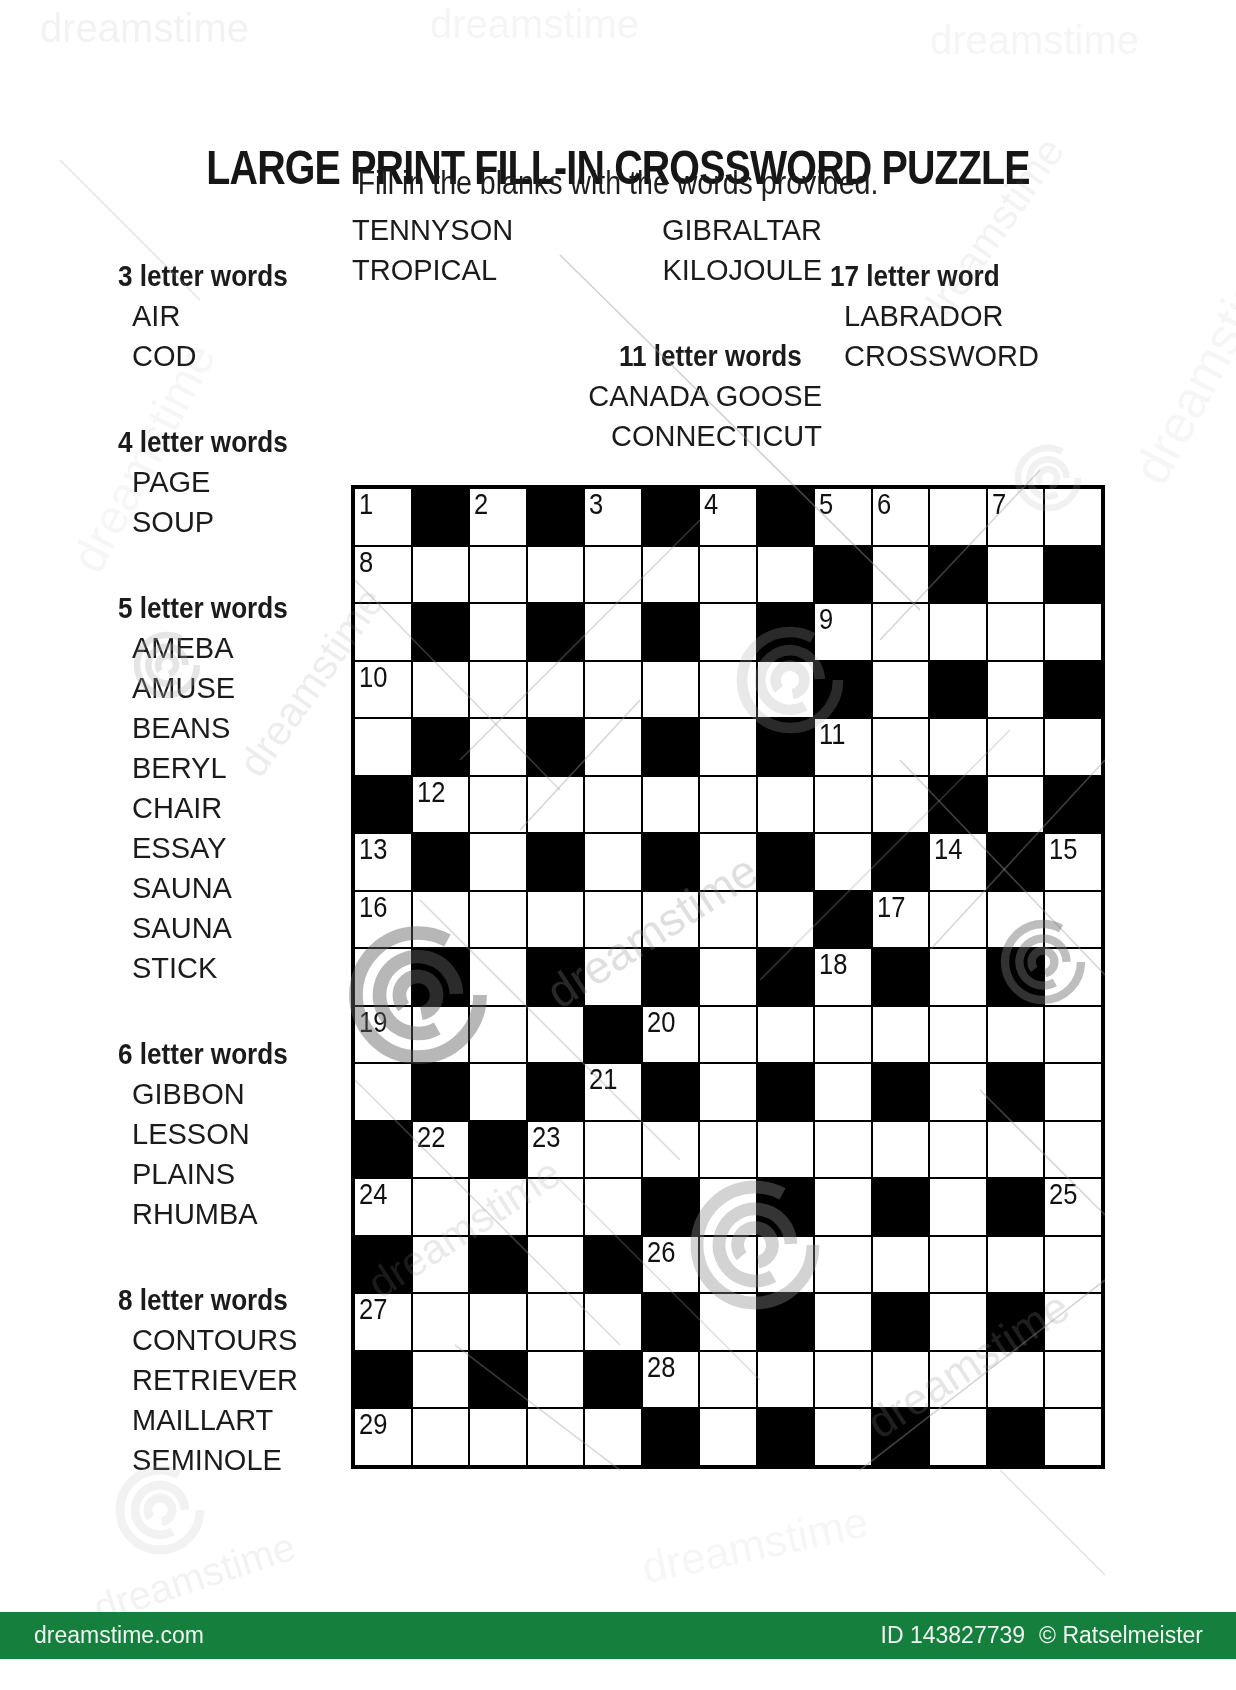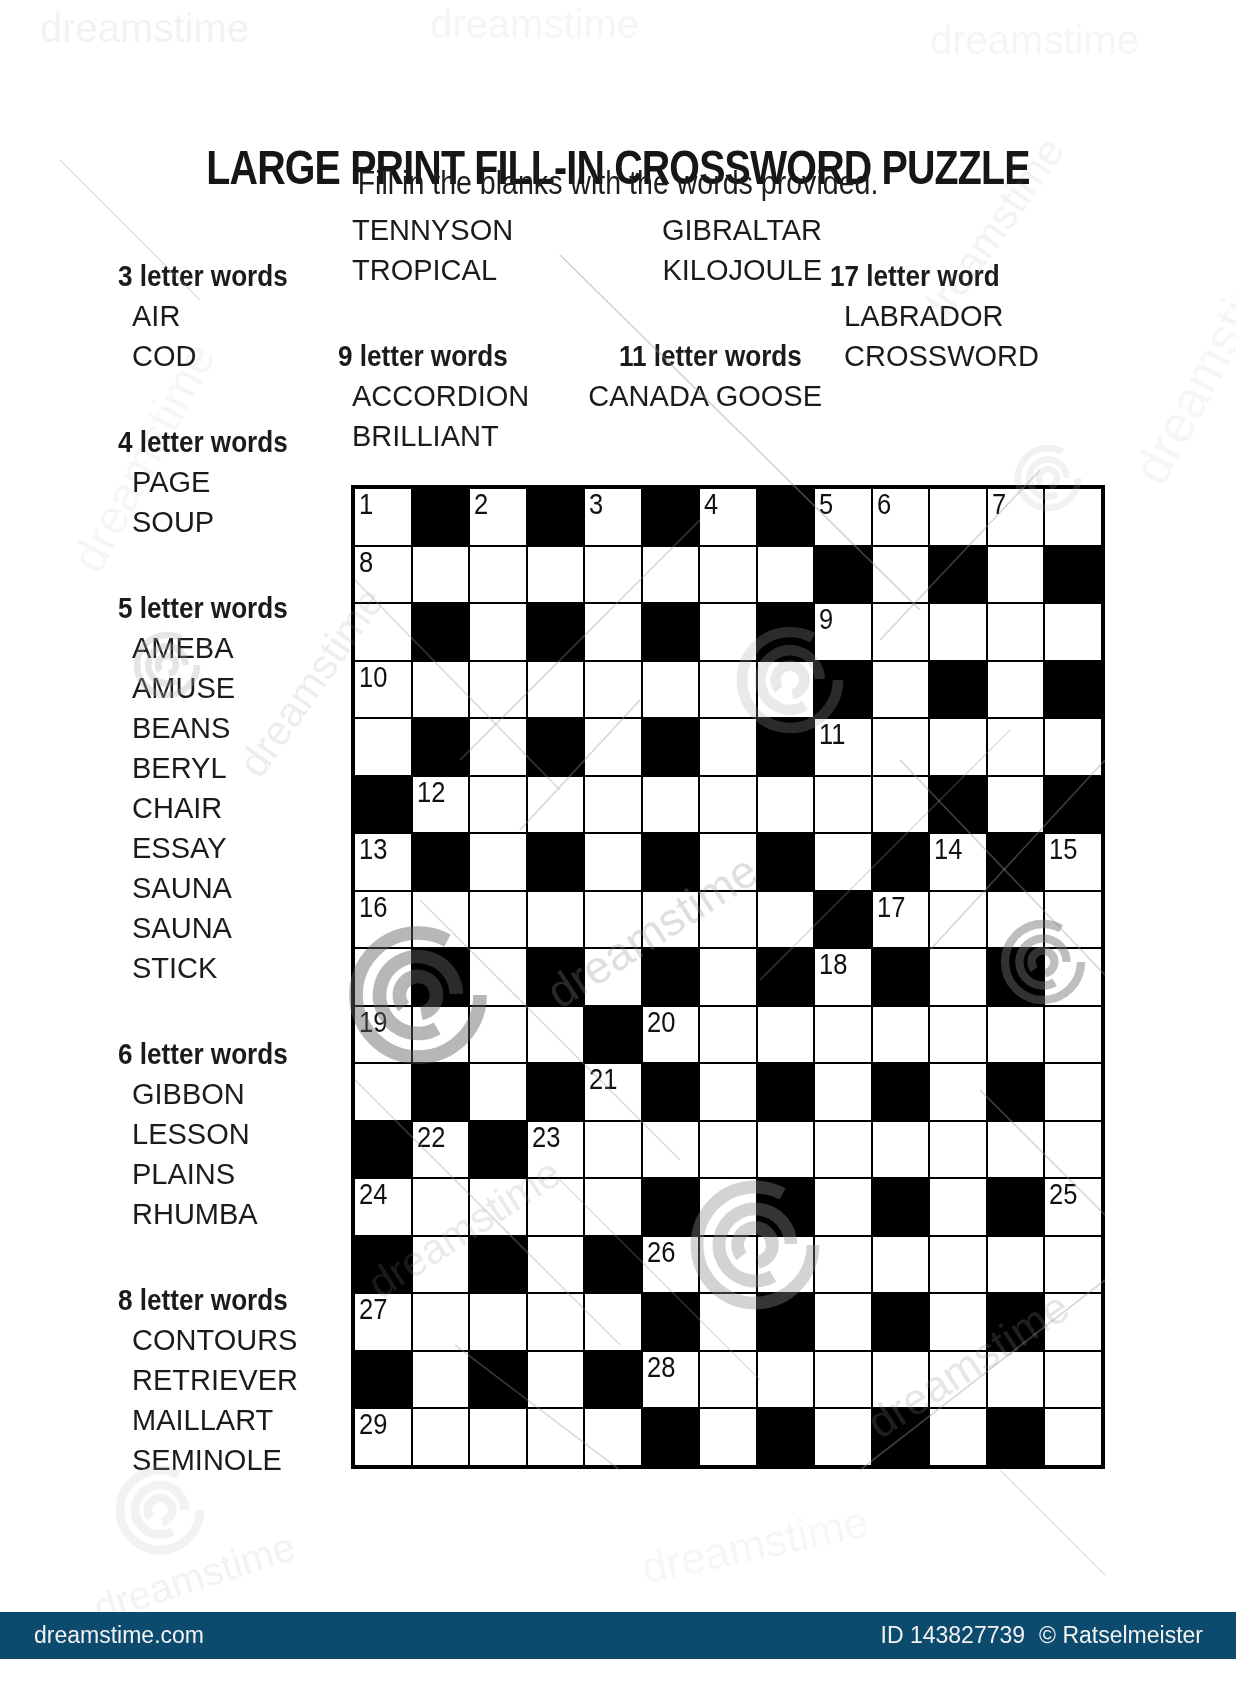--- a/index.html
+++ b/index.html
@@ -28,21 +28,21 @@
   .grid{display:grid;grid-template-columns:repeat(13,57.5px);grid-auto-rows:57.5px;}
   .cell{background:#fff;border:1.5px solid #000;box-sizing:border-box;position:relative;}
   .cell.black{background:#000;}
   .cell .num{position:absolute;top:-1px;left:4px;font-size:29px;line-height:33px;
       color:#111;transform:scaleX(0.88);transform-origin:left top;}
 
   .wm-layer{position:absolute;left:0;top:0;width:1236px;height:1690px;pointer-events:none;}
   .wm-text{position:absolute;font-size:44px;color:#8a8a8a;white-space:nowrap;
       font-family:"Liberation Sans",sans-serif;}
 
-  .bottom-bar{position:absolute;left:0;top:1612px;width:1236px;height:47px;background:#0c4a6e;}
+  .bottom-bar{position:absolute;left:0;top:1612px;width:1236px;height:47px;background:#15803d;}
   .bar-left{position:absolute;left:34px;top:0;height:47px;line-height:47px;
       color:#f2f2f2;font-size:23px;}
   .bar-right{position:absolute;right:33px;top:0;height:47px;line-height:47px;
       color:#f2f2f2;font-size:23px;}
   .bar-right .sep{display:inline-block;width:14px;}
 </style>
 </head>
 <body>
 
 <div class="wm-layer" id="wm-back">
@@ -94,34 +94,30 @@
       <div class="wl-word">RETRIEVER</div>
       <div class="wl-word">MAILLART</div>
       <div class="wl-word">SEMINOLE</div>
     </div>
   </div>
 <div class="wl-col" id="wl-col2">
     <div class="wl-section">
       <div class="wl-word">TENNYSON</div>
       <div class="wl-word">TROPICAL</div>
     </div>
-    <div class="wl-section">
-      <div class="wl-header"><span>9 letter words</span></div>
-      <div class="wl-word">ACCORDION</div>
-      <div class="wl-word">BRILLIANT</div>
-    </div>
   </div>
 <div class="wl-col" id="wl-col3">
     <div class="wl-section">
       <div class="wl-word">GIBRALTAR</div>
       <div class="wl-word">KILOJOULE</div>
     </div>
     <div class="wl-section">
       <div class="wl-header"><span>11 letter words</span></div>
       <div class="wl-word">CANADA GOOSE</div>
+      <div class="wl-word">CONNECTICUT</div>
     </div>
   </div>
 <div class="wl-col" id="wl-col4">
     <div class="wl-section">
       <div class="wl-header"><span>17 letter word</span></div>
       <div class="wl-word">LABRADOR</div>
       <div class="wl-word">CROSSWORD</div>
     </div>
   </div>
 

